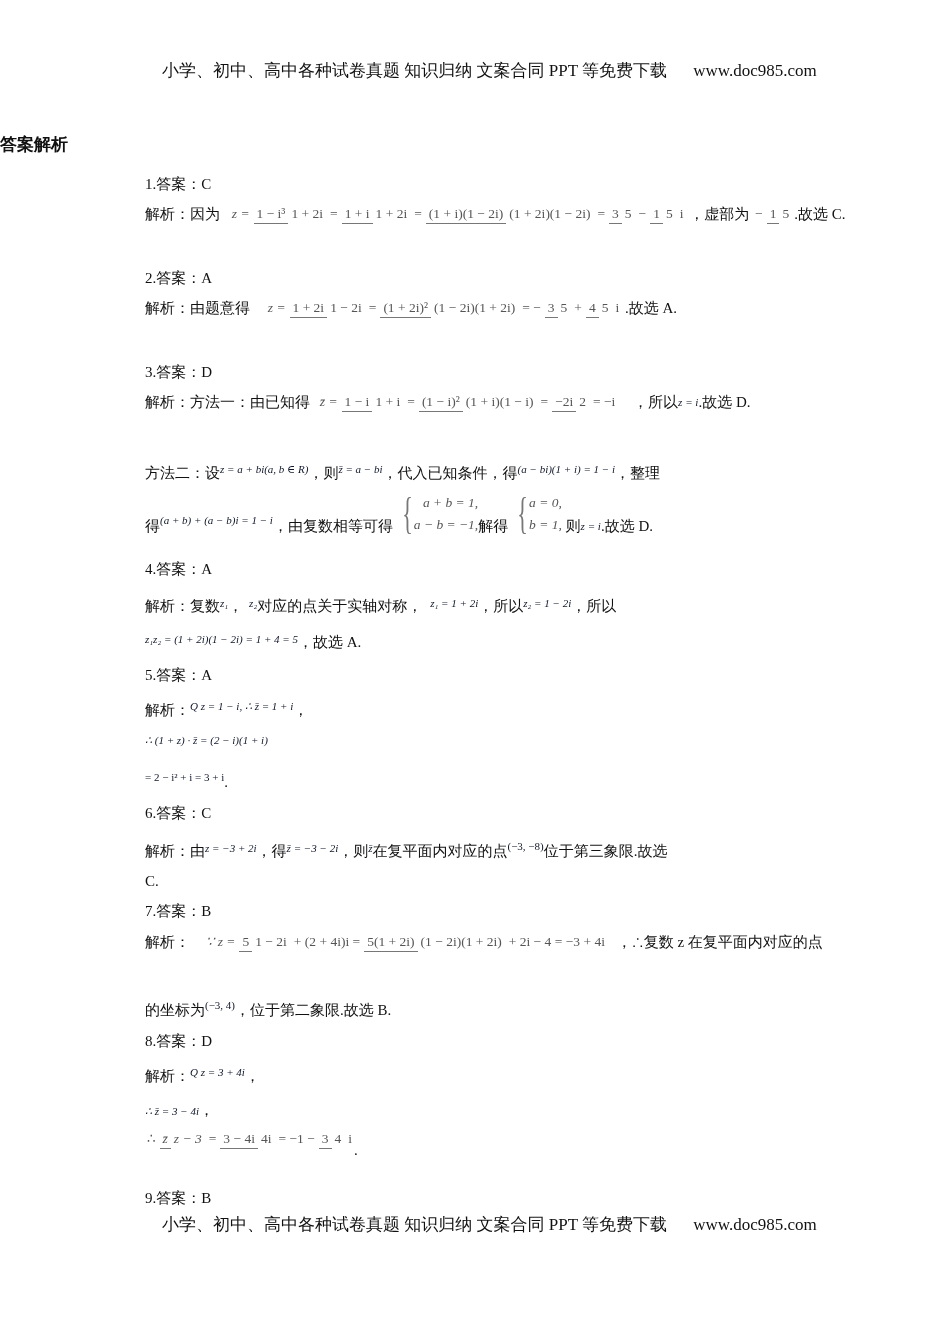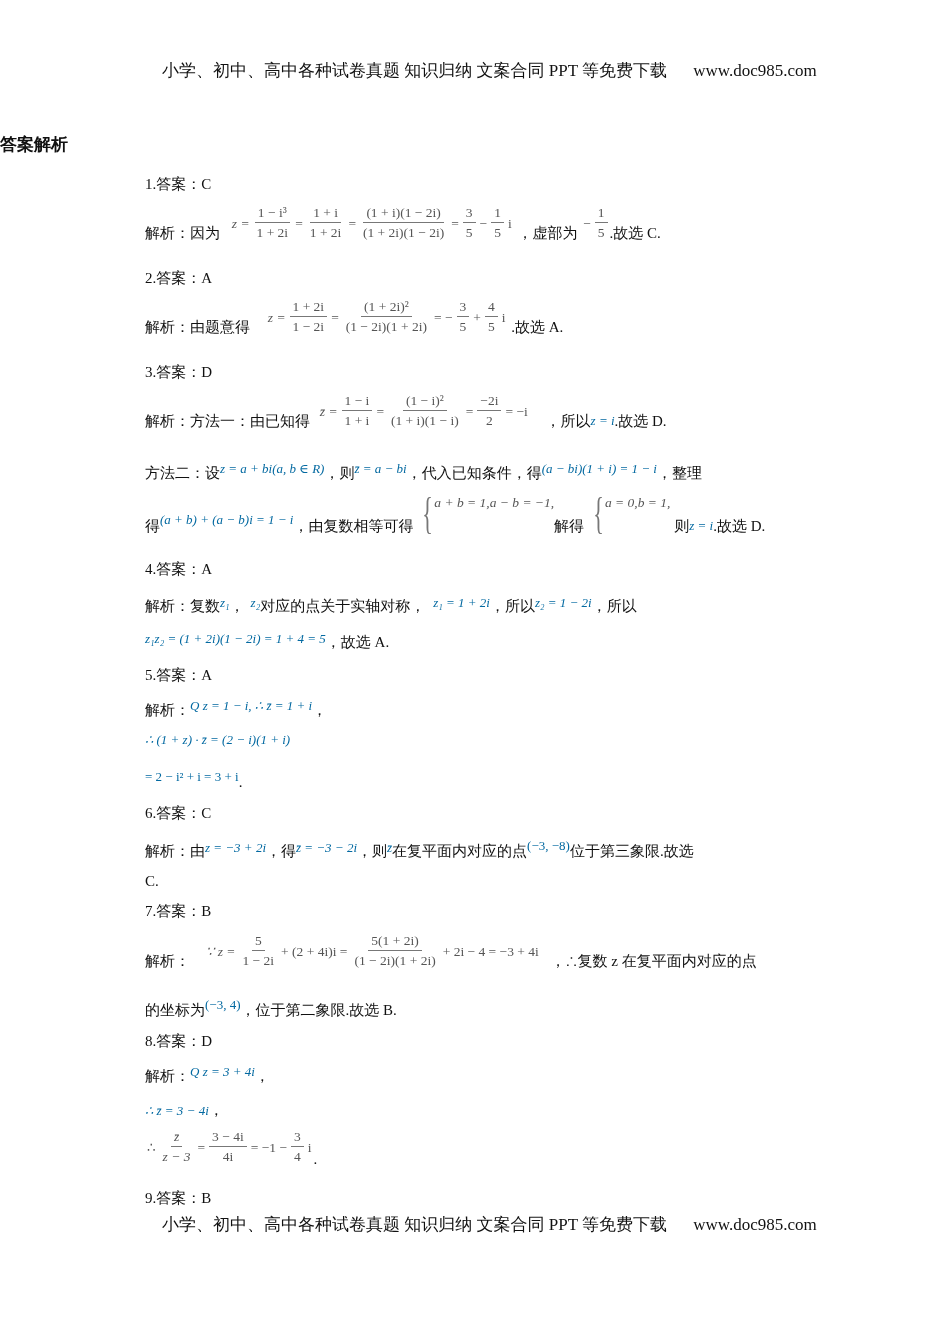--- a/index.html
+++ b/index.html
@@ -3,30 +3,30 @@
 <meta charset="utf-8">
 <style>
   html, body { margin: 0; padding: 0; background: #ffffff; }
   body { width: 950px; height: 1344px; position: relative; overflow: hidden;
          font-family: "Liberation Serif", "DejaVu Serif", serif; color: #111; font-size: 15px; }
   .abs { position: absolute; white-space: nowrap; }
   .hdr { font-size: 17px; color: #111; }
   .hdr .url { margin-left: 22px; }
   .title { font-family: "DejaVu Sans", "Liberation Sans", sans-serif; font-weight: bold; font-size: 17px; left: 0; width: 950px; text-align: left; }
   .line { left: 145px; font-size: 15px; line-height: 20px; }
-  .m { color: #0369a1; font-style: normal; font-size: 13px; }
+  .m { color: #0f172a; font-style: normal; font-size: 11px; }
   .mi { font-style: italic; }
-  .frac { display: inline-flex; flex-direction: column; align-items: center; vertical-align: middle; margin: 0 2px; }
+  .frac { display: inline-flex; flex-direction: row; align-items: center; vertical-align: middle; margin: 0 2px; }
   .frac .num { padding: 0 3px; border-bottom: 1px solid #777; line-height: 18px; }
   .frac .den { padding: 0 3px; line-height: 20px; }
   .eqrow { display: inline-flex; align-items: center; color: #555; font-size: 13.5px; }
   .eqrow > span { margin: 0 2px; }
   .brace { display: inline-flex; align-items: stretch; color: #555; font-size: 13.5px; vertical-align: bottom; }
   .brace .b { font-size: 44px; line-height: 44px; transform: scaleX(0.5); margin-right: -4px; color: #777; }
-  .brace .rows { display: flex; flex-direction: row; justify-content: space-between; line-height: 22px; }
+  .brace .rows { display: flex; flex-direction: column; justify-content: space-between; line-height: 22px; align-items: flex-end; }
 </style>
 </head>
 <body>
 
 <div class="abs hdr" style="left:162px; top:59px;">
   <span>小学、初中、高中各种试卷真题  知识归纳  文案合同  PPT 等免费下载</span>
   <span class="url">www.doc985.com</span>
 </div>
 
 <div class="abs title" style="top:133px;">答案解析</div>

